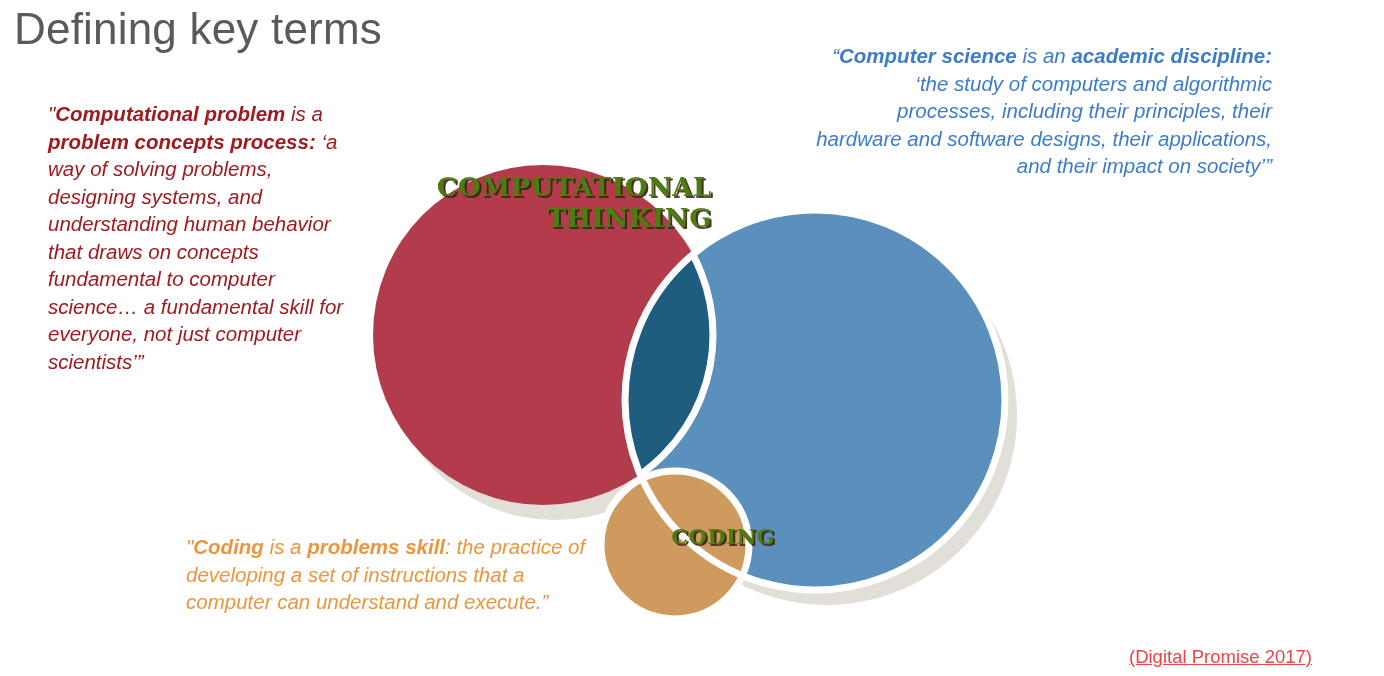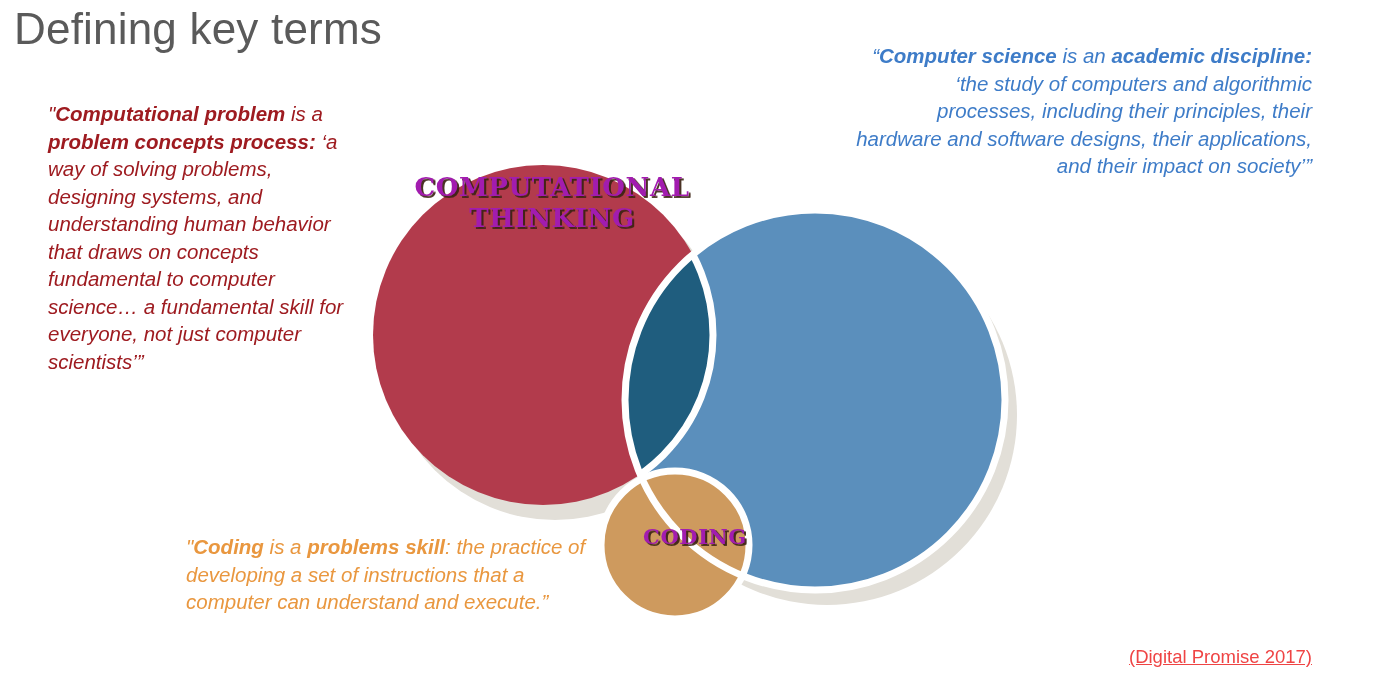--- a/index.html
+++ b/index.html
@@ -44,22 +44,22 @@
     display: block;
     width: 720px;
     height: 620px;
   }
 
   
   .venn-label {
     position: absolute;
     font-family: "DejaVu Serif", serif;
     font-weight: bold;
-    color: #a21caf;
-    text-align: center;
+    color: #4d7c0f;
+    text-align: right;
     letter-spacing: 0.6px;
     text-shadow:
        2px 2px 0 rgba(60,35,20,0.85),
        2px 1px 0 rgba(60,35,20,0.55);
     pointer-events: none;
     line-height: 1.18;
   }
   #label-computational-thinking {
     left: 392px;
     top: 172px;
@@ -100,21 +100,20 @@
     text-align: left;
   }
   #quote-computer-science {
     left: 812px;
     top: 42px;
     width: 460px;
     color: #3E7CC8;
     font-size: 20.5px;
     line-height: 27.5px;
     text-align: right;
-    margin-left: 40px;
   }
   #quote-coding {
     left: 186px;
     top: 533px;
     width: 420px;
     color: #E9973F;
     font-size: 20.5px;
     line-height: 27.5px;
     text-align: left;
   }

